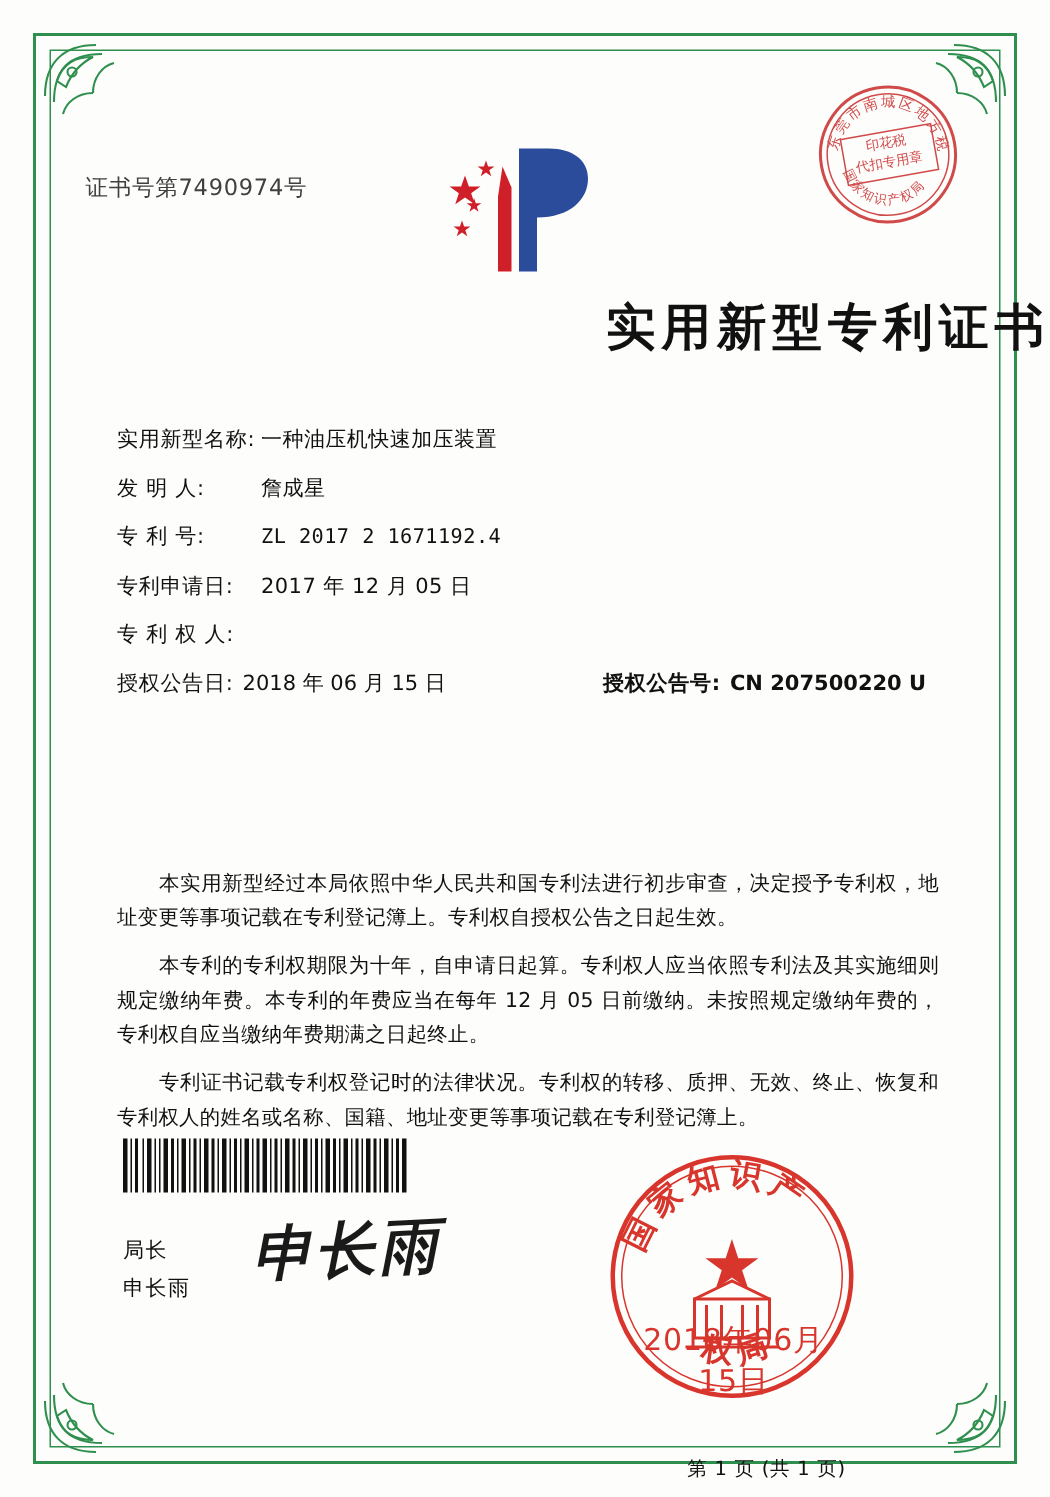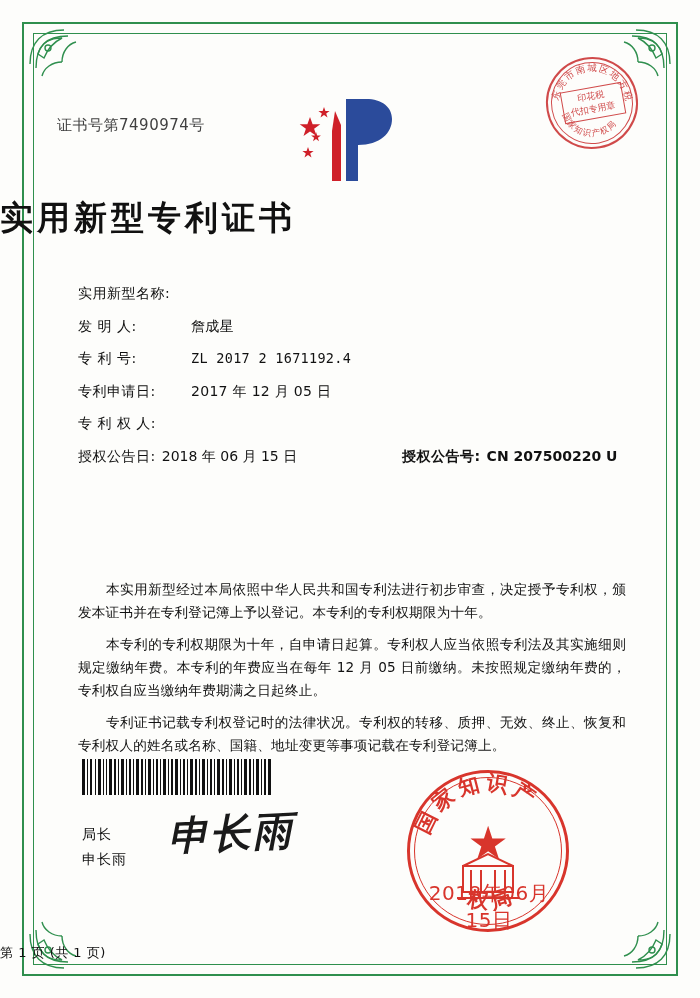--- a/index.html
+++ b/index.html
@@ -106,42 +106,41 @@
     left: 16px; top: 30px;
     width: 60px; height: 30px;
     border: 1px solid #d04a4a;
     transform: rotate(-10deg);
   }
 
   .title {
     position: absolute;
     left: 0; top: 196px;
     width: 700px;
-    text-align: left;
+    text-align: right;
     font-family: Liberation Sans, sans-serif;
     font-size: 33px;
     font-weight: bold;
     letter-spacing: 4px;
     color: #111;
   }
 
   
   .fields {
     position: absolute;
     left: 78px; top: 283px;
     width: 560px;
   }
   .field-row {
     display: flex;
     align-items: center;
     margin-bottom: 12.5px;
     font-size: 14px;
     line-height: 20px;
     color: #111;
-    gap: 17px;
   }
   .field-label {
     width: 96px;
     flex: none;
     letter-spacing: 0.5px;
     white-space: pre;
   }
   .field-value {
     flex: 1;
     letter-spacing: 0.3px;
@@ -254,23 +253,23 @@
     width: 140px;
     text-align: center;
     color: #d8352c;
     font-size: 20px;
     letter-spacing: 0.5px;
   }
 
   
   .footer {
     position: absolute;
-    left: 0; top: 944px;
+    left: 0; top: 970px;
     width: 564px;
-    text-align: left;
+    text-align: right;
     font-size: 13px;
     color: #111;
     letter-spacing: 0.5px;
   }
 </style>
 </head>
 <body>
 
 <div class="page">
 
@@ -362,20 +361,21 @@
       <span>代扣专用章</span>
     </div>
   </div>
 
   <div class="title">实用新型专利证书</div>
 
   <div class="fields">
 
     <div class="field-row">
       <div class="field-label">实用新型名称:</div>
+      <div class="field-value">一种油压机快速加压装置</div>
     </div>
 
     <div class="field-row">
       <div class="field-label">发 明 人:</div>
       <div class="field-value">詹成星</div>
     </div>
 
     <div class="field-row">
       <div class="field-label">专 利 号:</div>
       <div class="field-value mono">ZL 2017 2 1671192.4</div>
@@ -397,21 +397,21 @@
         <span class="val">2018 年 06 月 15 日</span>
       </div>
       <div class="col-b">
         <span class="lbl">授权公告号:</span>
         <span class="val">CN 207500220 U</span>
       </div>
     </div>
   </div>
 
   <div class="body-text">
-    <p>本实用新型经过本局依照中华人民共和国专利法进行初步审查，决定授予专利权，颁发本证书并在专利登记簿上予以登记。本专利的专利权期限为十年。</p>
+    <p>本实用新型经过本局依照中华人民共和国专利法进行初步审查，决定授予专利权，地址变更等事项记载在专利登记簿上。专利权自授权公告之日起生效。</p>
     <p>本专利的专利权期限为十年，自申请日起算。专利权人应当依照专利法及其实施细则规定缴纳年费。本专利的年费应当在每年 12 月 05 日前缴纳。未按照规定缴纳年费的，专利权自应当缴纳年费期满之日起终止。</p>
     <p>专利证书记载专利权登记时的法律状况。专利权的转移、质押、无效、终止、恢复和专利权人的姓名或名称、国籍、地址变更等事项记载在专利登记簿上。</p>
   </div>
 
   <div class="barcode">
     <div class="bar" style="left:0px;width:3px"></div>
     <div class="bar" style="left:5px;width:1px"></div>
     <div class="bar" style="left:8px;width:2px"></div>
     <div class="bar" style="left:13px;width:1px"></div>
     <div class="bar" style="left:16px;width:3px"></div>

